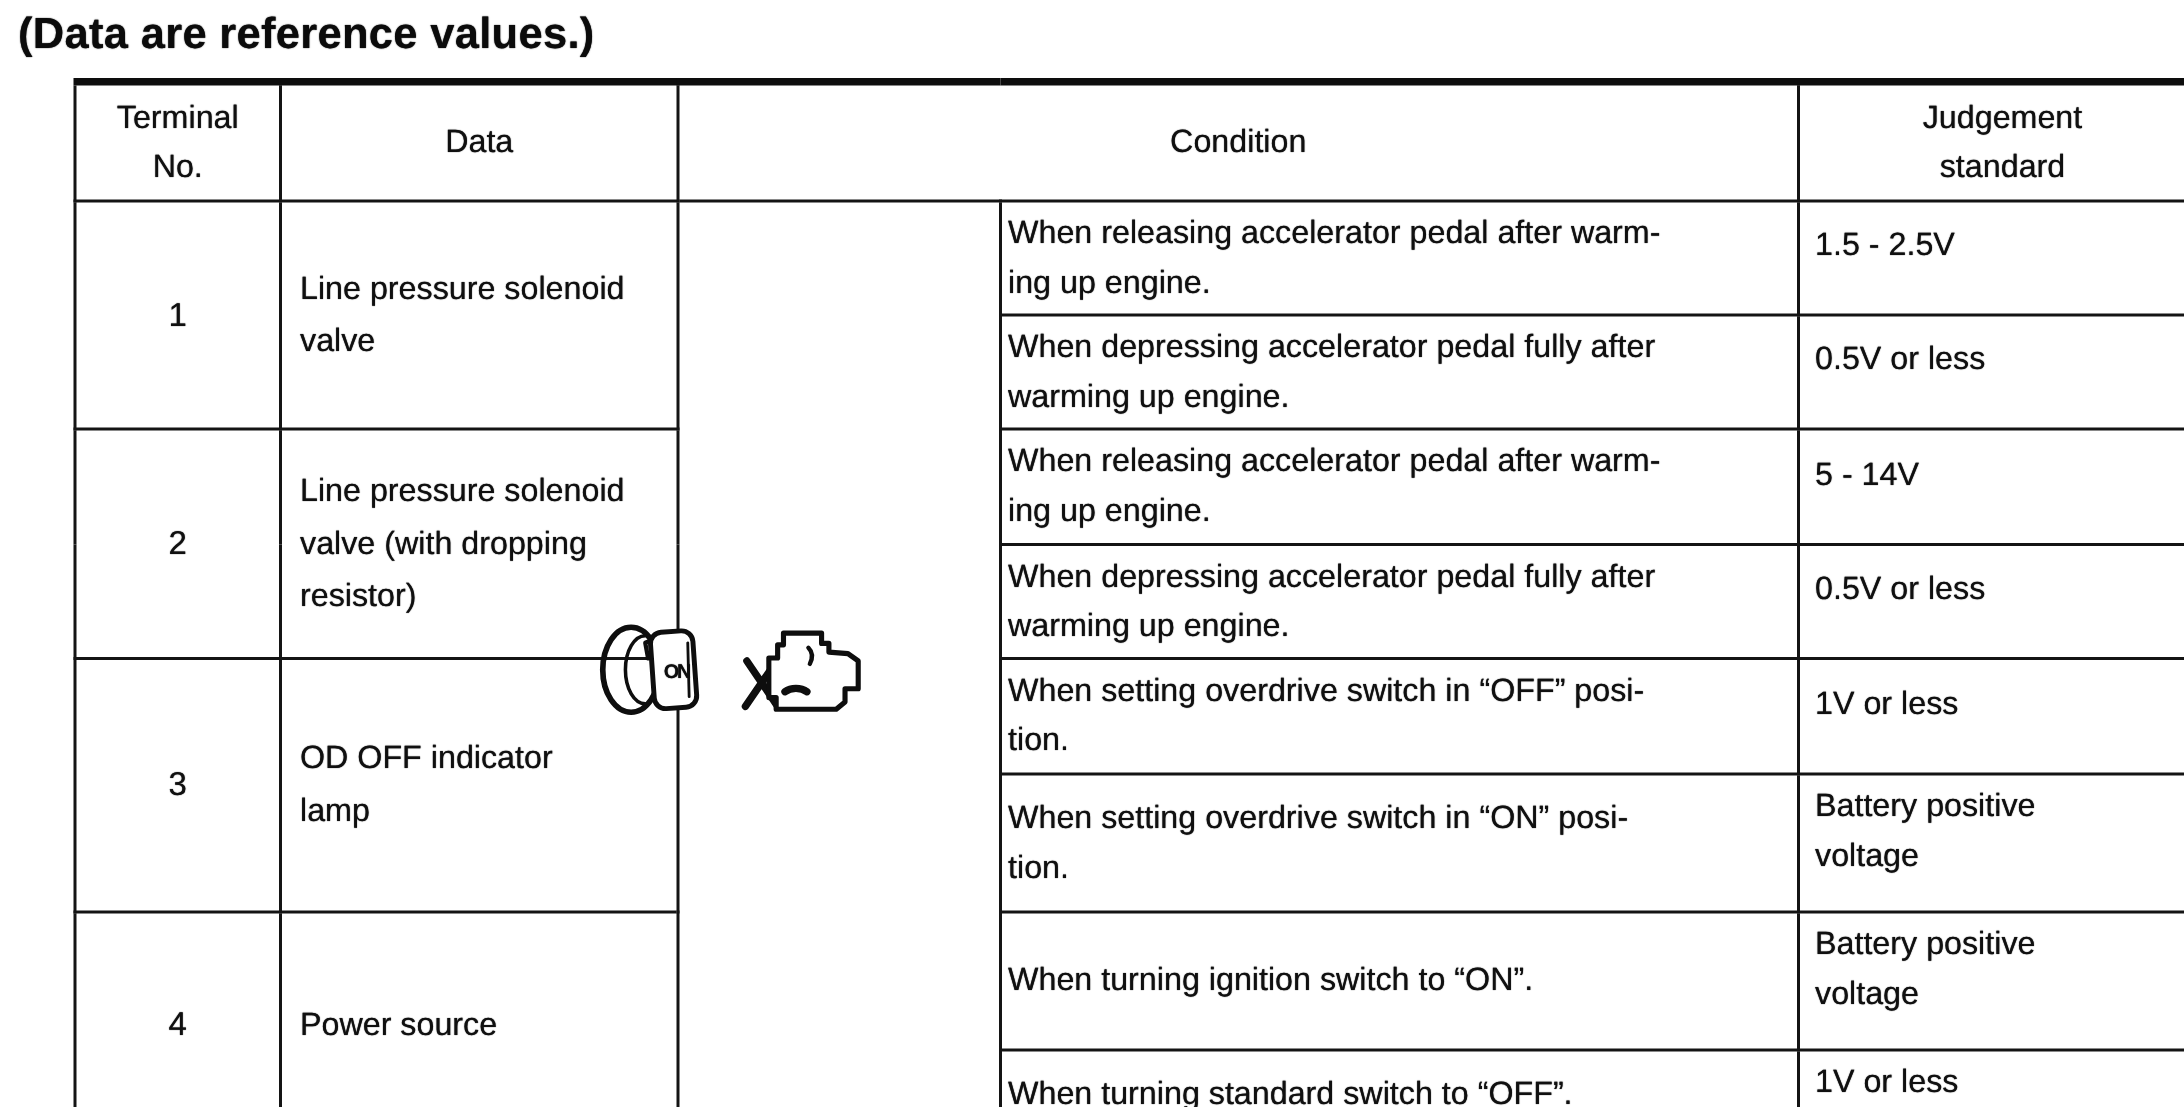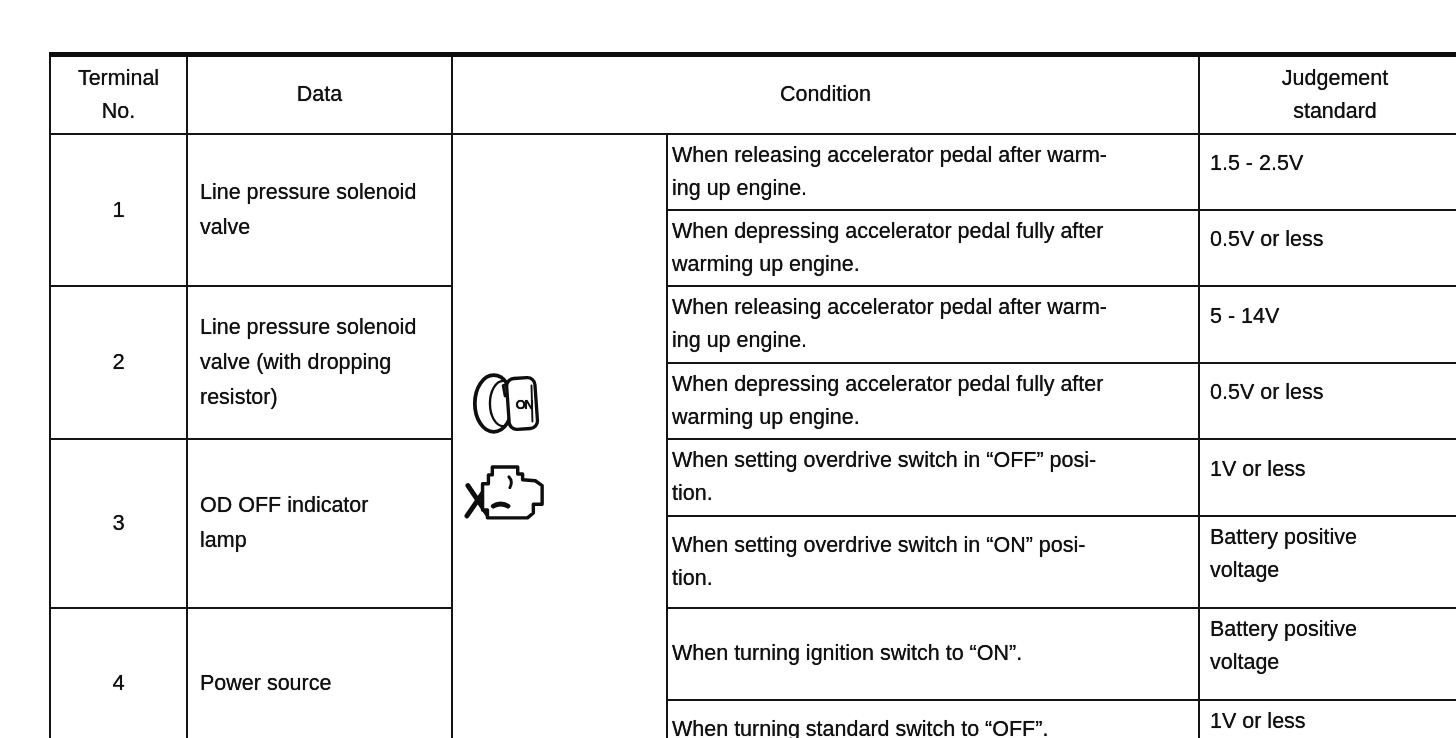--- a/index.html
+++ b/index.html
@@ -59,21 +59,21 @@
     padding: 6px 8px 6px 12px;
     white-space: pre-line;
     line-height: 35px;
     border-radius: 16px;
   }
   td.cell-icons {
     vertical-align: middle;
   }
   .icon-stack {
     display: flex;
-    flex-direction: column;
+    flex-direction: row;
     align-items: center;
     gap: 27px;
     transform: translateX(-54px);
   }
   td.cell-cond {
     padding: 4px 8px 4px 4px;
     white-space: pre-line;
     line-height: 33px;
   }
   td.cell-judge {
@@ -97,20 +97,21 @@
     letter-spacing: -1.5px;
     fill: #0e0e0e;
     stroke: none;
   }
 </style>
 </head>
 <body>
 
 <div class="page">
 
+  <div class="doc-title">(Data are reference values.)</div>
 
   <table class="ref-table">
     <colgroup>
       <col style="width:137px">
       <col style="width:265px">
       <col style="width:215px">
       <col style="width:532px">
       <col style="width:271px">
     </colgroup>
 

